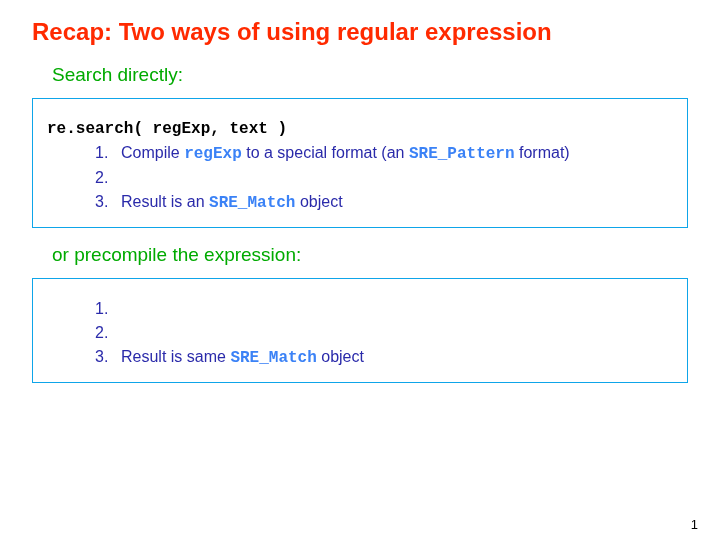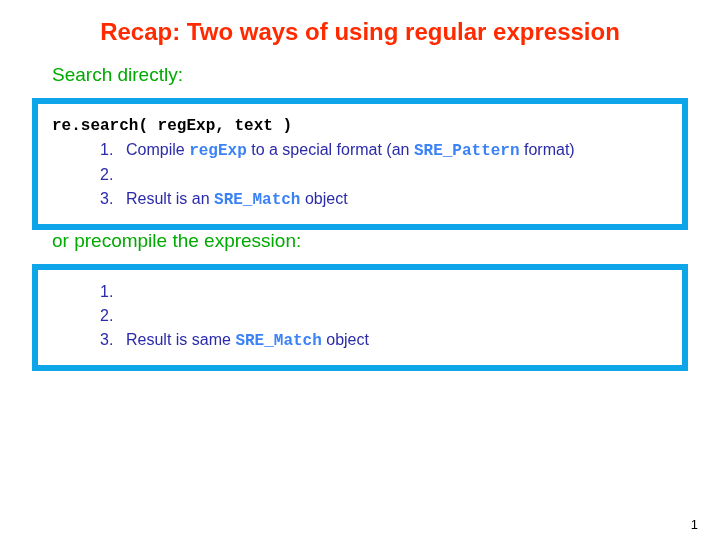--- a/index.html
+++ b/index.html
@@ -8,32 +8,33 @@
     height: 540px;
     background: #fff;
     font-family: Arial, Helvetica, sans-serif;
     position: relative;
     padding: 18px 32px 0 32px;
   }
   .title {
     color: #ff2a00;
     font-size: 24px;
     font-weight: bold;
-    text-align: center;
+    text-align: left;
     margin-bottom: 18px;
   }
   .subhead {
     color: #00aa00;
     font-size: 19px;
     margin-bottom: 12px;
     margin-left: 20px;
   }
   .codebox {
-    border: 6px solid #0ea5e9;
-    padding: 10px 14px 12px 14px;
+    border: 1px solid #0ea5e9;
+    padding: 18px 14px 12px 14px;
+    margin-bottom: 16px;
     font-size: 16px;
     line-height: 1.5;
   }
   .mono {
     font-family: "Courier New", monospace;
     font-weight: bold;
     color: #000;
   }
   .item {
     margin-left: 48px;

